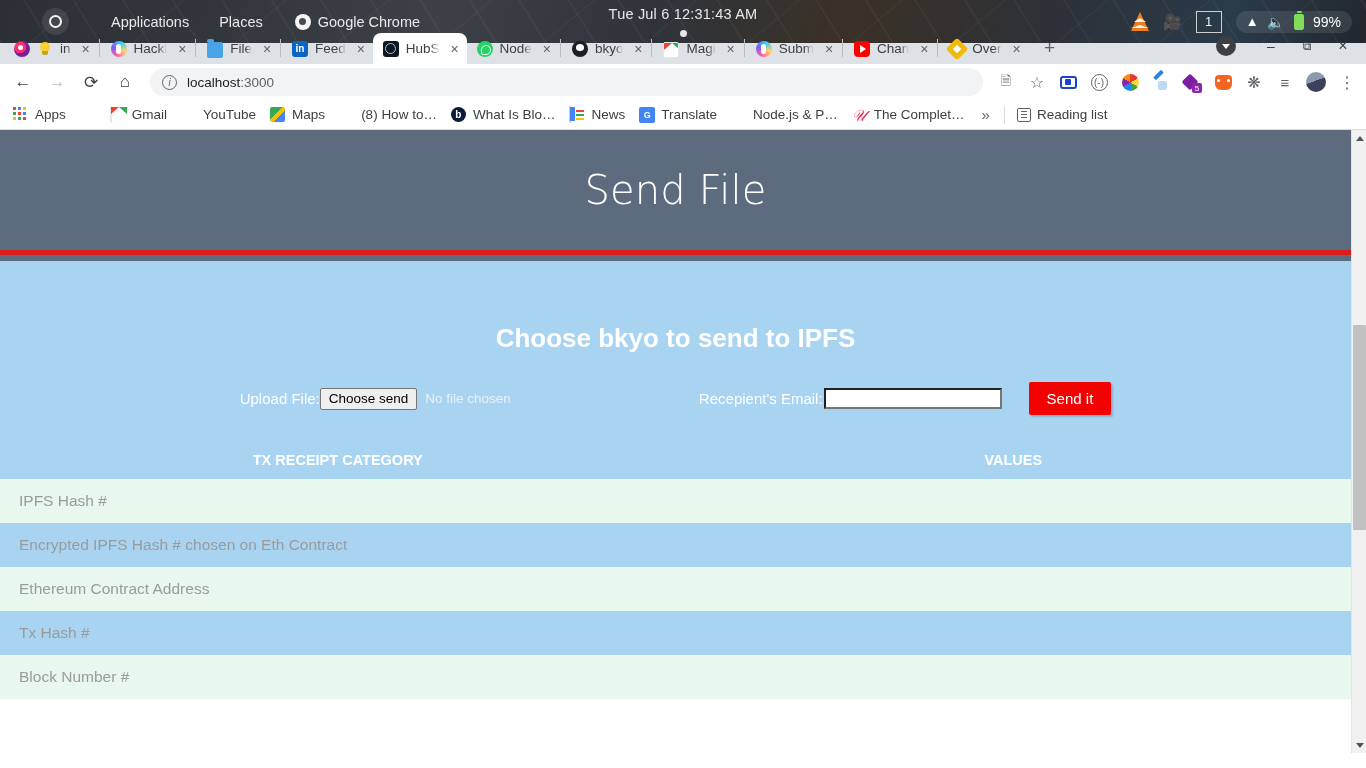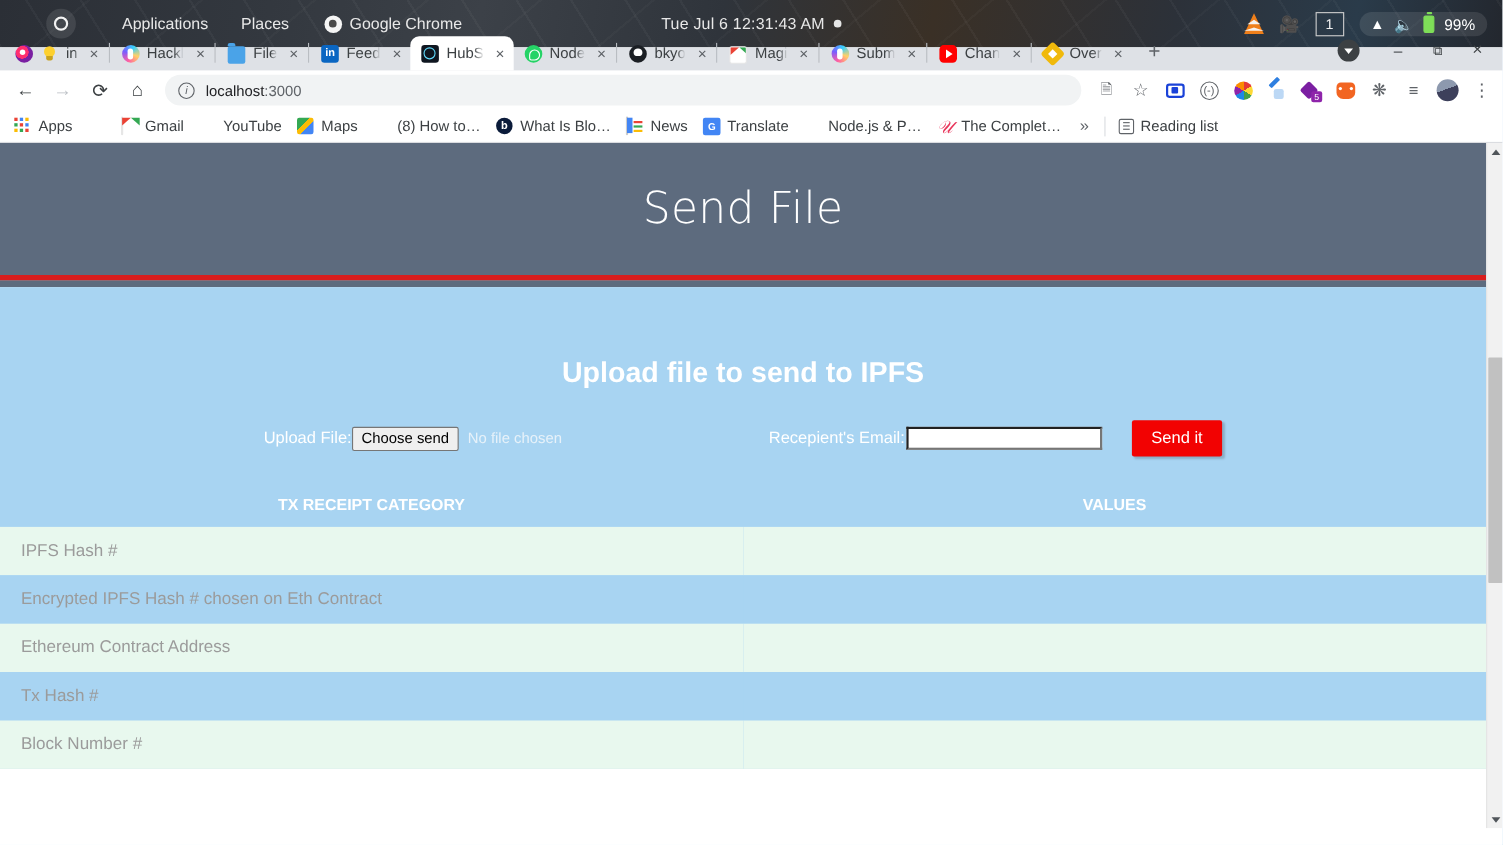--- a/index.html
+++ b/index.html
@@ -48,21 +48,21 @@
   }
   .chrome-mini:after{
     content:""; position:absolute; left:4px; top:4px; width:8px; height:8px;
     border-radius:50%; background:#ffffff;
   }
   .chrome-mini.white { background:#f5f5f5; }
   .chrome-mini.white:after{ background:#4a4a4a; width:7px;height:7px;left:4.5px;top:4.5px;}
   .tb-clock {
     position: absolute; left: 0; right: 0; text-align: center;
     font-size: 14.5px; letter-spacing: .2px;
-    display:flex; align-items:center; justify-content:center; gap: 8px;
+    display:flex; align-items:center; justify-content:center; gap: 8px; flex-direction: column;
   }
   .rec-dot { width: 7px; height: 7px; border-radius: 50%; background: #e6e6e6; display:inline-block;}
   .tb-right {
     position: absolute; right: 10px; top: 0; bottom: 0;
     display: flex; align-items: center; gap: 14px;
   }
   .vlc-cone {
     width: 0; height: 0; position: relative;
     border-left: 9px solid transparent; border-right: 9px solid transparent;
     border-bottom: 19px solid #ef7f1a;
@@ -513,21 +513,21 @@
 
 <div id="viewport">
   <div id="page">
 
     <div class="jumbo">
       <div class="jumbo-title">Send File</div>
     </div>
     <div class="jumbo-underline"></div>
 
     <div class="content">
-      <div class="ipfs-head">Upload file to send to IPFS</div>
+      <div class="ipfs-head">Choose bkyo to send to IPFS</div>
 
       <div class="form-row">
         <div class="upload-group">
           <span class="lbl">Upload File:</span>
           <span class="file-ctrl">
             <span class="choose-btn">Choose send</span>
             <span class="nofile">No file chosen</span>
           </span>
         </div>
         <div class="email-group">

